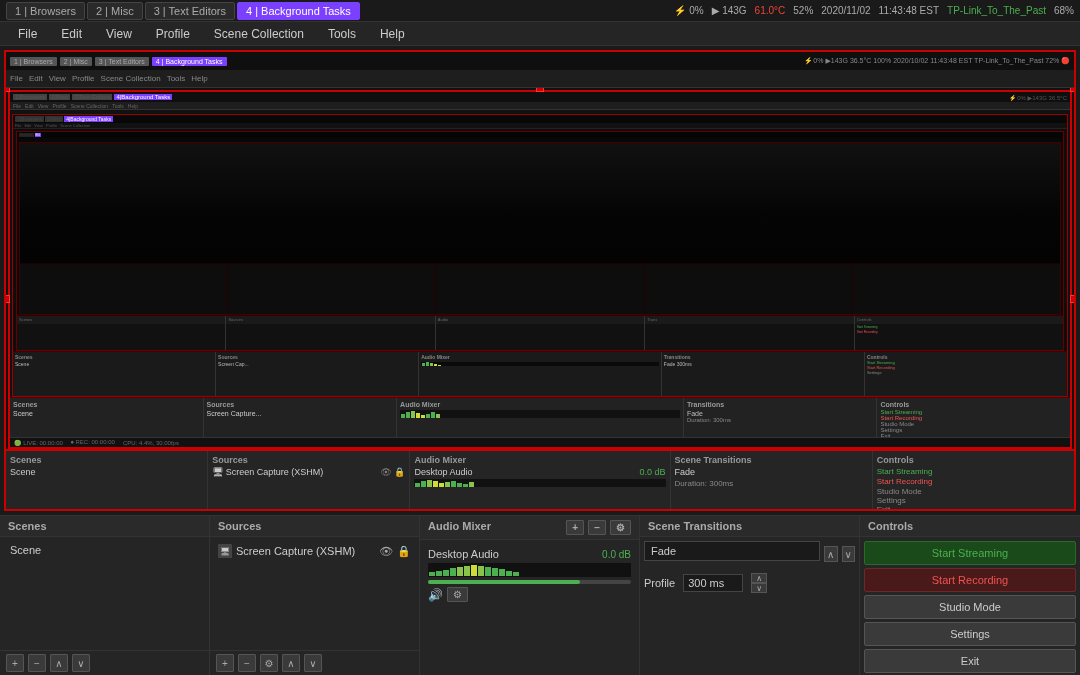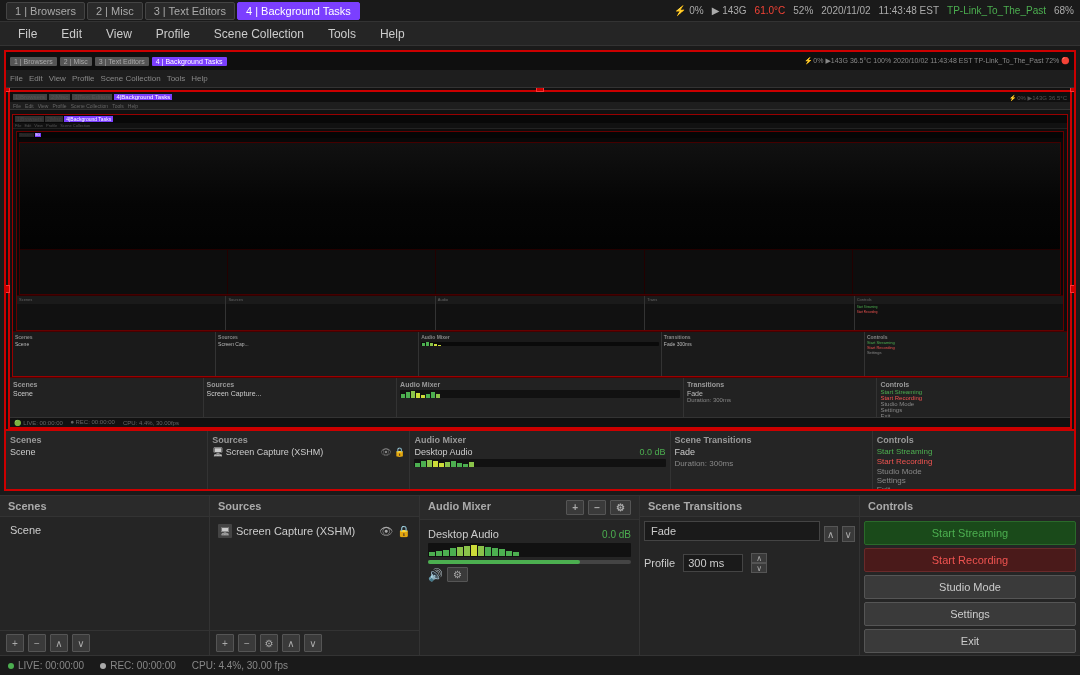--- a/index.html
+++ b/index.html
@@ -753,27 +753,14 @@
         <button class="control-btn streaming">Start Streaming</button>
         <button class="control-btn recording">Start Recording</button>
         <button class="control-btn">Studio Mode</button>
         <button class="control-btn">Settings</button>
         <button class="control-btn">Exit</button>
       </div>
     </div>
 
   </div>
 
-  <div id="status-bar">
-    <div class="status-item">
-      <div class="status-dot" style="background:#4caf50;"></div>
-      <span>LIVE: 00:00:00</span>
-    </div>
-    <div class="status-item">
-      <div class="status-dot" style="background:#aaa;"></div>
-      <span>REC: 00:00:00</span>
-    </div>
-    <div class="status-item">
-      <span>CPU: 4.4%, 30.00 fps</span>
-    </div>
-  </div>
 
 </div>
 
 </body></html>

